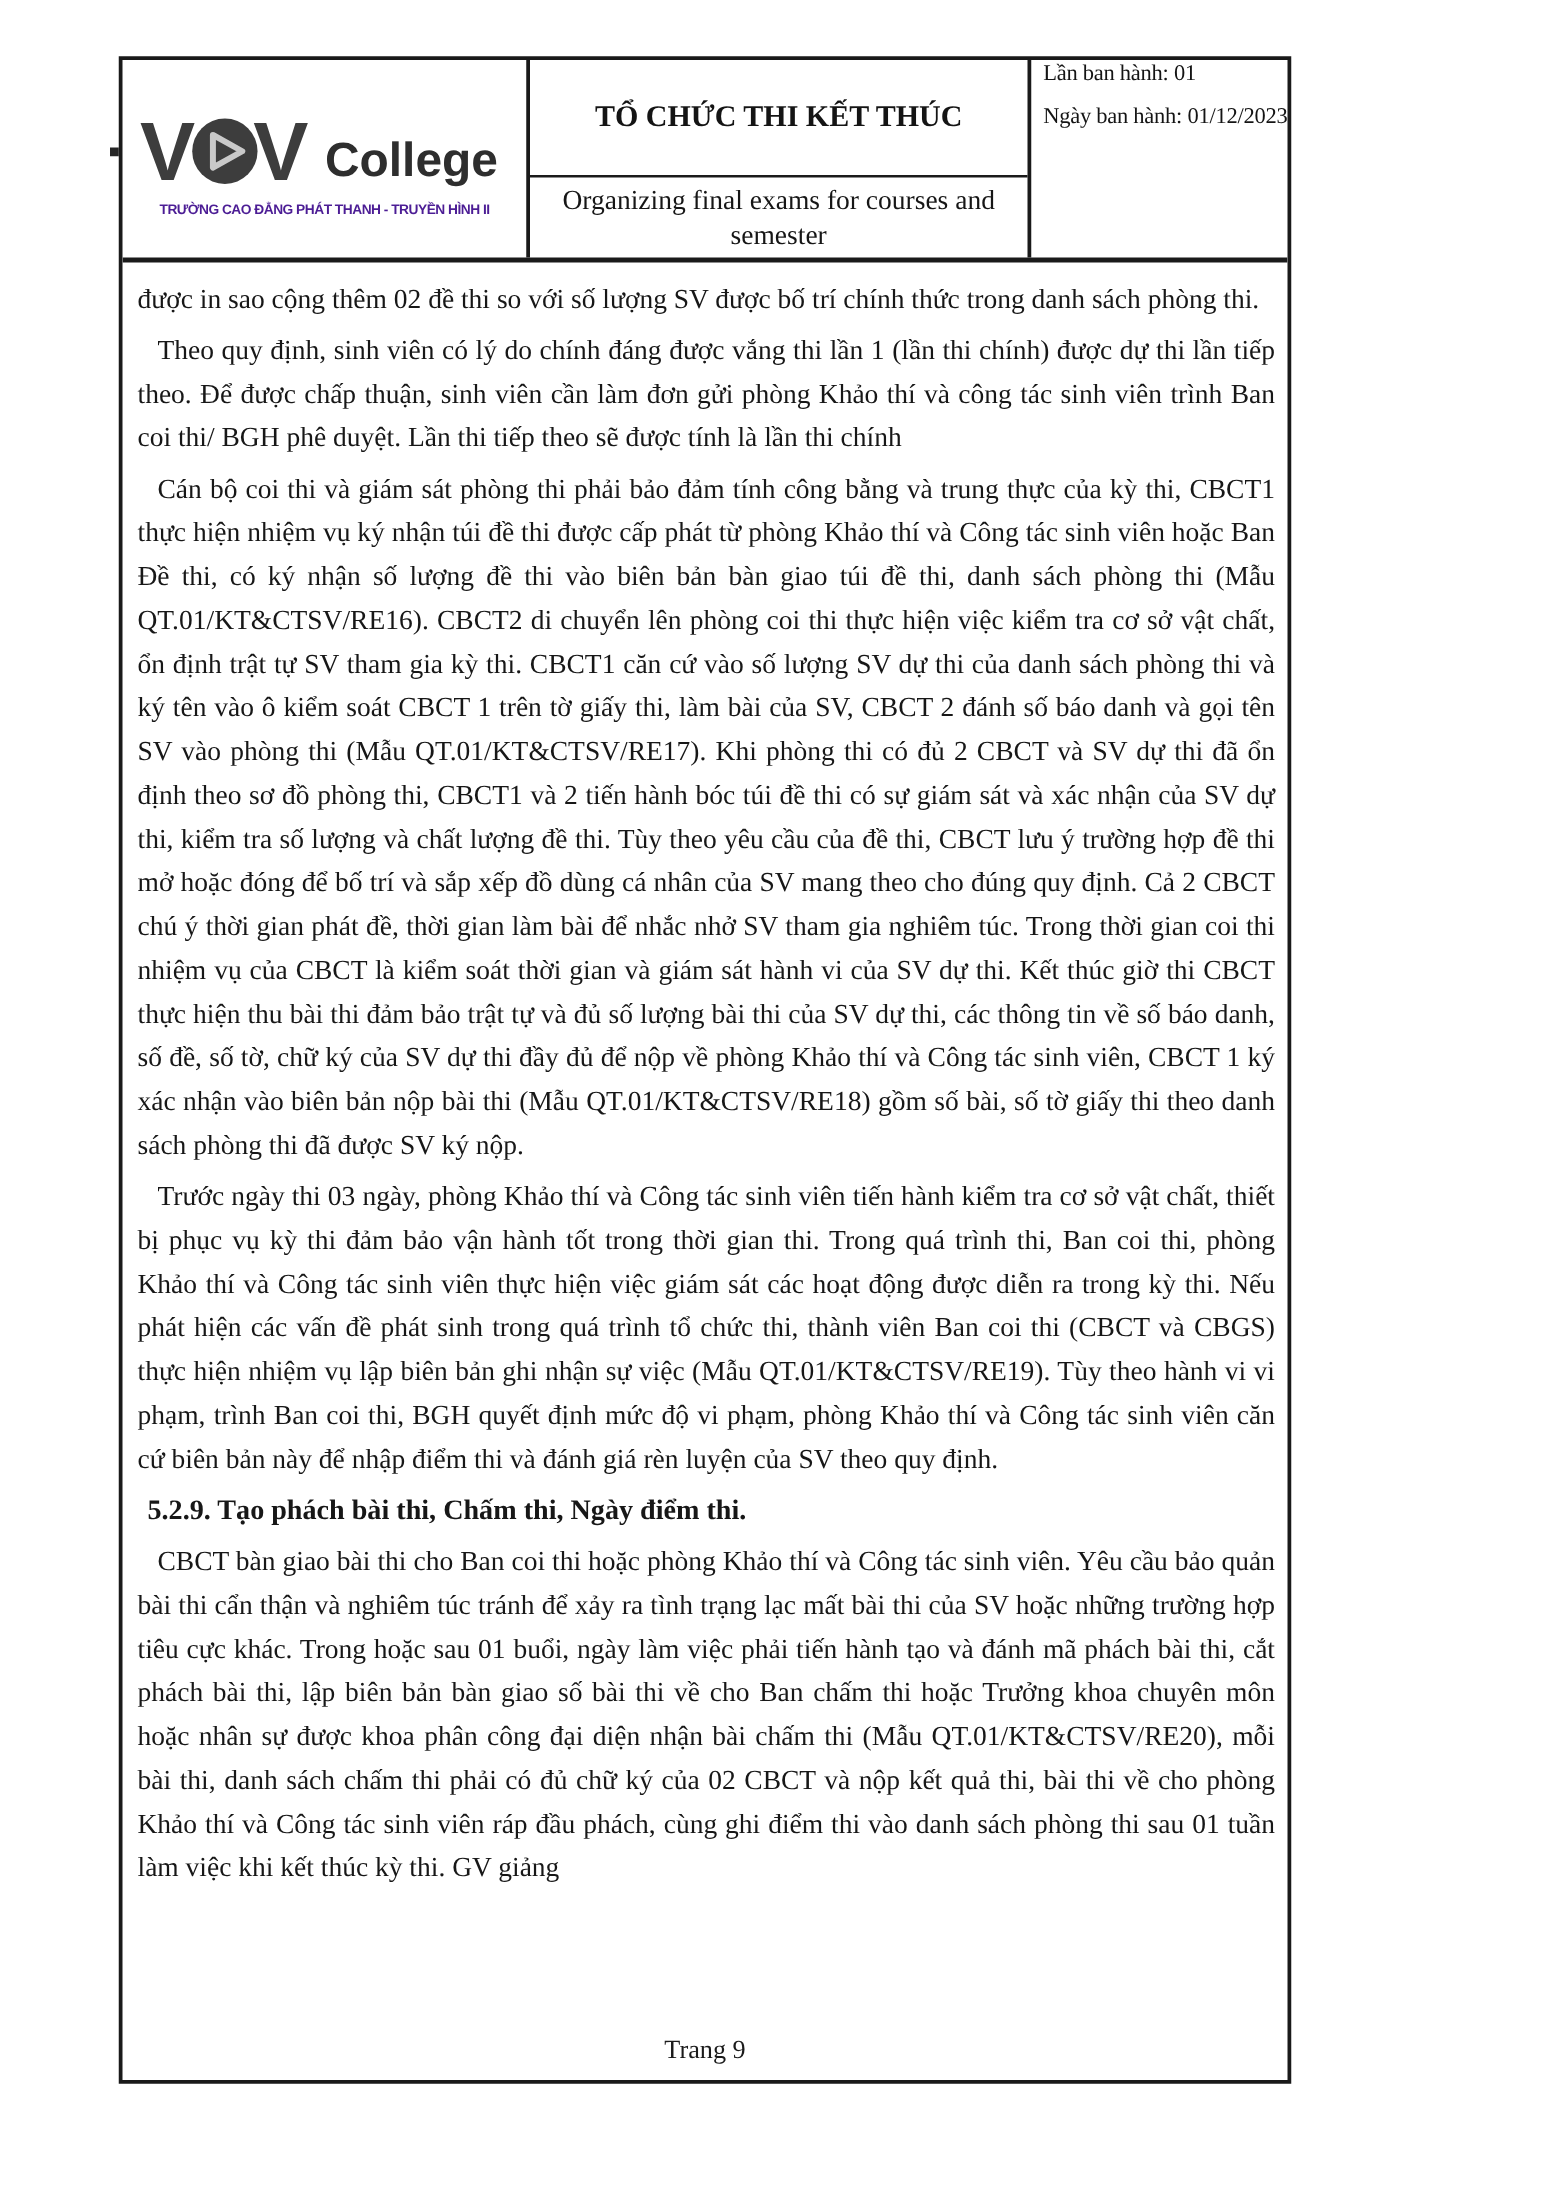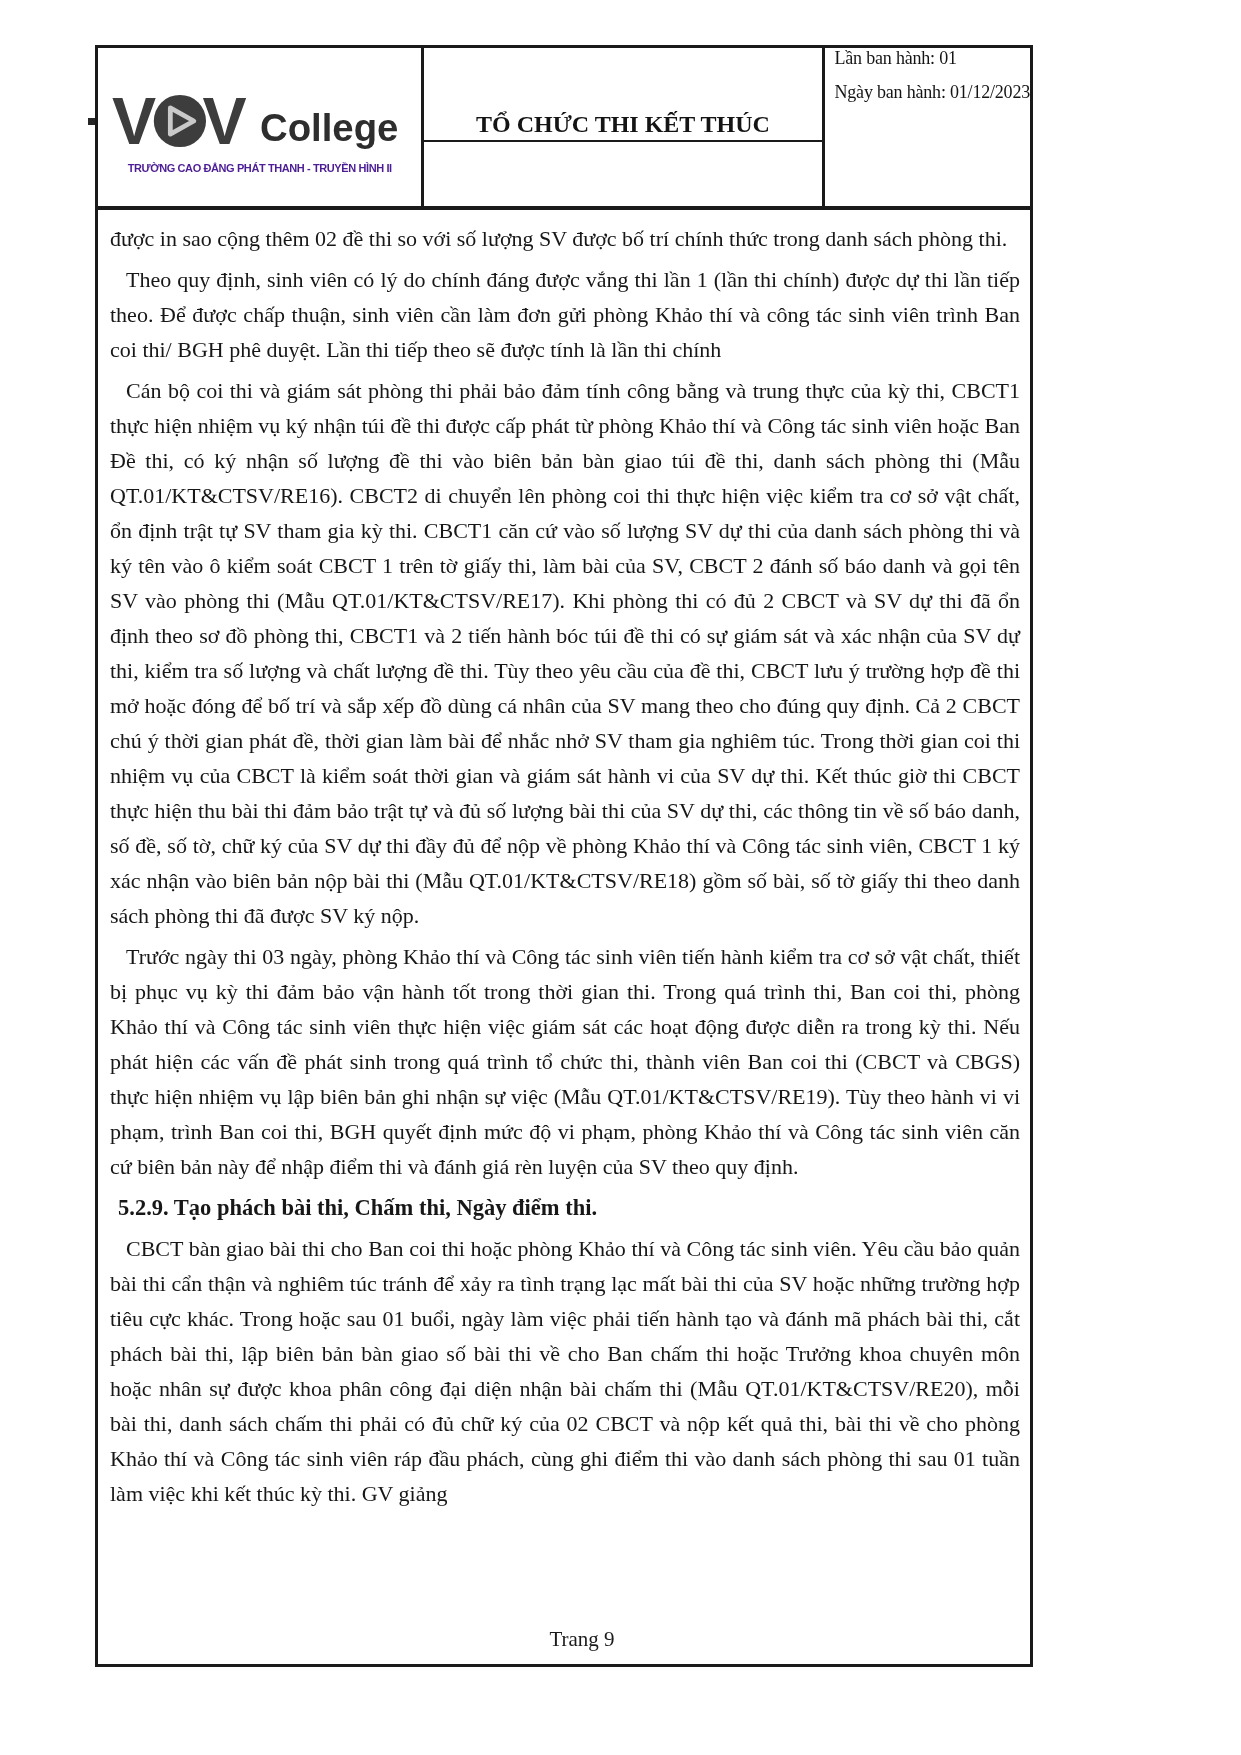--- a/index.html
+++ b/index.html
@@ -40,21 +40,21 @@
     margin-top:5px;
     font-family:"Liberation Sans","DejaVu Sans",sans-serif;
     font-weight:bold;font-size:11px;letter-spacing:-0.4px;
     color:#4c1d95;white-space:nowrap;
   }
   .cell-title{
     width:412px;border-right:3px solid #1a1a1a;box-sizing:border-box;
     display:flex;flex-direction:column;text-align:center;
   }
   .title-vi{
-    flex:0 0 92px;display:flex;flex-direction:column;justify-content:flex-end;
+    flex:0 0 92px;display:flex;flex-direction:column;justify-content:center;
     border-bottom:2px solid #1a1a1a;
     font-weight:bold;font-size:24px;line-height:32px;color:#141414;
   }
   .title-en{
     flex:1;display:flex;align-items:center;justify-content:center;
     font-size:22px;line-height:28px;color:#161616;padding:2px 14px;
   }
   .cell-rev{
     flex:1;display:flex;flex-direction:column;
     gap:13px;padding-left:10px;box-sizing:border-box;
@@ -67,21 +67,21 @@
   }
   .doc-body p{margin:0 0 6px 0;text-indent:16px;}
   .doc-body p.noindent{text-indent:0;}
   .sec-heading{
     font-weight:bold;font-size:22.5px;margin:4px 0 6px 0;text-indent:8px;
     text-align:left;
   }
   
   .page-footer{
     position:absolute;left:0;bottom:12px;width:100%;
-    text-align:center;font-size:21px;color:#1b1b1b;margin-left:18px;
+    text-align:center;font-size:21px;color:#1b1b1b;
   }
   .scan-dash{
     position:absolute;left:88px;top:118px;width:10px;height:7px;background:#262626;
   }
 </style>
 </head>
 <body>
 
 <div class="scan-dash"></div>
 
@@ -97,20 +97,21 @@
         <text class="lv" x="104" y="66">V</text>
         <text class="lcollege" x="170" y="63">College</text>
       </svg>
       <div class="logo-sub">TRƯỜNG CAO ĐẲNG PHÁT THANH - TRUYỀN HÌNH II</div>
     </div>
 
     <div class="cell-title">
       <div class="title-vi">
         <span>TỔ CHỨC THI KẾT THÚC</span>
       </div>
+      <div class="title-en">Organizing final exams for courses and semester</div>
     </div>
 
     <div class="cell-rev">
       <div>Lần ban hành: 01</div>
       <div>Ngày ban hành: 01/12/2023</div>
     </div>
 
   </div>
 
   <div class="doc-body">

